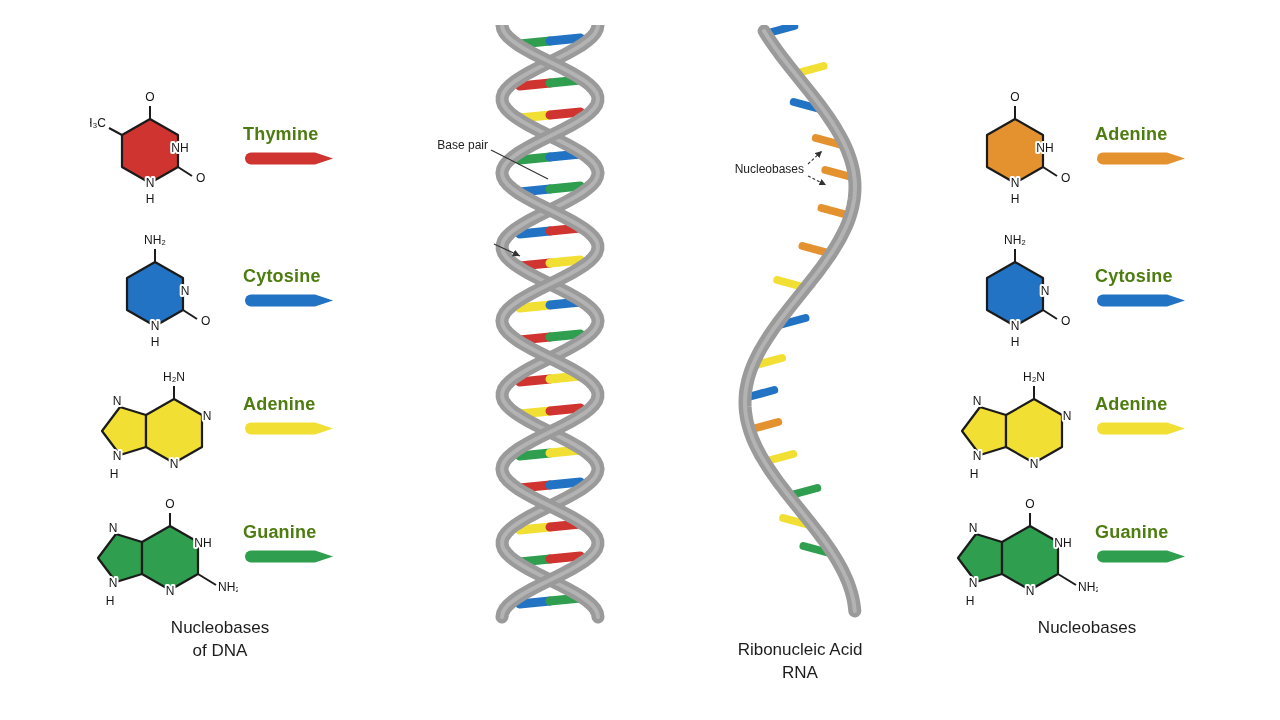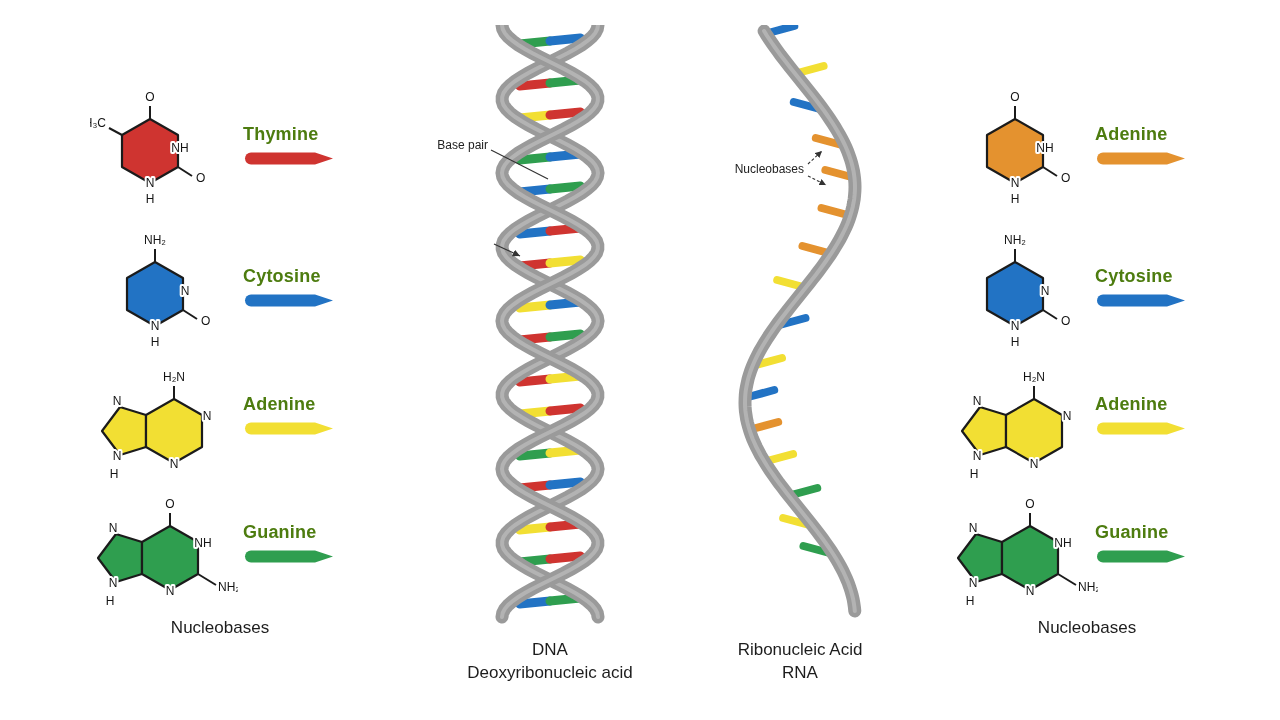--- a/index.html
+++ b/index.html
@@ -88,20 +88,21 @@
   </div>
   <div class="base-label" style="left:243px;top:522px">
     <div class="base-name">Guanine</div>
     <svg class="ribbon" width="92" height="15">
         <path d="M8,1.5 H72 L90,7.5 L72,13.5 H8 A6,6 0 0 1 8,1.5 Z" style="fill: rgb(47, 158, 79);"></path>
       </svg>
   </div>
 
   <div class="caption" style="left:120px;top:616px;width:200px">
     <div>Nucleobases</div>
+    <div>of DNA</div>
   </div>
 
   <div class="helix-host" id="dna-host" style="left:480px;top:25px"><svg width="140" height="600" viewBox="0 0 140 600">
         <line x1="39.65428379271491" y1="19" x2="70" y2="16" stroke="#2f9e4f" stroke-width="9" stroke-linecap="round"></line>
         <line x1="70" y1="16" x2="100.3457162072851" y2="13" stroke="#2273c4" stroke-width="9" stroke-linecap="round"></line>
         <line x1="39.6542837927149" y1="61" x2="70" y2="58" stroke="#cf3430" stroke-width="9" stroke-linecap="round"></line>
         <line x1="70" y1="58" x2="100.34571620728511" y2="55" stroke="#2f9e4f" stroke-width="9" stroke-linecap="round"></line>
         <line x1="39.65428379271491" y1="93" x2="70" y2="90" stroke="#f2df33" stroke-width="9" stroke-linecap="round"></line>
         <line x1="70" y1="90" x2="100.3457162072851" y2="87" stroke="#cf3430" stroke-width="9" stroke-linecap="round"></line>
         <line x1="39.65428379271491" y1="135" x2="70" y2="132" stroke="#2f9e4f" stroke-width="9" stroke-linecap="round"></line>
@@ -128,24 +129,20 @@
         <line x1="70" y1="502" x2="100.34571620728514" y2="499" stroke="#cf3430" stroke-width="9" stroke-linecap="round"></line>
         <line x1="39.65428379271492" y1="537" x2="70" y2="534" stroke="#2f9e4f" stroke-width="9" stroke-linecap="round"></line>
         <line x1="70" y1="534" x2="100.34571620728508" y2="531" stroke="#cf3430" stroke-width="9" stroke-linecap="round"></line>
         <line x1="39.65428379271498" y1="579" x2="70" y2="576" stroke="#2273c4" stroke-width="9" stroke-linecap="round"></line>
         <line x1="70" y1="576" x2="100.34571620728502" y2="573" stroke="#2f9e4f" stroke-width="9" stroke-linecap="round"></line>
         <path d="M118.0,0 L117.3,4 L115.3,8 L111.9,12 L107.3,16 L101.7,20 L95.2,24 L87.9,28 L80.1,32 L72.0,36 L63.9,40 L55.9,44 L48.4,48 L41.5,52 L35.3,56 L30.2,60 L26.3,64 L23.5,68 L22.2,72 L22.2,76 L23.5,80 L26.3,84 L30.2,88 L35.3,92 L41.5,96 L48.4,100 L55.9,104 L63.9,108 L72.0,112 L80.1,116 L87.9,120 L95.2,124 L101.7,128 L107.3,132 L111.9,136 L115.3,140 L117.3,144 L118.0,148 L117.3,152 L115.3,156 L111.9,160 L107.3,164 L101.7,168 L95.2,172 L87.9,176 L80.1,180 L72.0,184 L63.9,188 L55.9,192 L48.4,196 L41.5,200 L35.3,204 L30.2,208 L26.3,212 L23.5,216 L22.2,220 L22.2,224 L23.5,228 L26.3,232 L30.2,236 L35.3,240 L41.5,244 L48.4,248 L55.9,252 L63.9,256 L72.0,260 L80.1,264 L87.9,268 L95.2,272 L101.7,276 L107.3,280 L111.9,284 L115.3,288 L117.3,292 L118.0,296 L117.3,300 L115.3,304 L111.9,308 L107.3,312 L101.7,316 L95.2,320 L87.9,324 L80.1,328 L72.0,332 L63.9,336 L55.9,340 L48.4,344 L41.5,348 L35.3,352 L30.2,356 L26.3,360 L23.5,364 L22.2,368 L22.2,372 L23.5,376 L26.3,380 L30.2,384 L35.3,388 L41.5,392 L48.4,396 L55.9,400 L63.9,404 L72.0,408 L80.1,412 L87.9,416 L95.2,420 L101.7,424 L107.3,428 L111.9,432 L115.3,436 L117.3,440 L118.0,444 L117.3,448 L115.3,452 L111.9,456 L107.3,460 L101.7,464 L95.2,468 L87.9,472 L80.1,476 L72.0,480 L63.9,484 L55.9,488 L48.4,492 L41.5,496 L35.3,500 L30.2,504 L26.3,508 L23.5,512 L22.2,516 L22.2,520 L23.5,524 L26.3,528 L30.2,532 L35.3,536 L41.5,540 L48.4,544 L55.9,548 L63.9,552 L72.0,556 L80.1,560 L87.9,564 L95.2,568 L101.7,572 L107.3,576 L111.9,580 L115.3,584 L117.3,588 L118.0,592 " fill="none" stroke="#9a9a9a" stroke-width="13" stroke-linecap="round"></path>
         <path d="M118.0,0 L117.3,4 L115.3,8 L111.9,12 L107.3,16 L101.7,20 L95.2,24 L87.9,28 L80.1,32 L72.0,36 L63.9,40 L55.9,44 L48.4,48 L41.5,52 L35.3,56 L30.2,60 L26.3,64 L23.5,68 L22.2,72 L22.2,76 L23.5,80 L26.3,84 L30.2,88 L35.3,92 L41.5,96 L48.4,100 L55.9,104 L63.9,108 L72.0,112 L80.1,116 L87.9,120 L95.2,124 L101.7,128 L107.3,132 L111.9,136 L115.3,140 L117.3,144 L118.0,148 L117.3,152 L115.3,156 L111.9,160 L107.3,164 L101.7,168 L95.2,172 L87.9,176 L80.1,180 L72.0,184 L63.9,188 L55.9,192 L48.4,196 L41.5,200 L35.3,204 L30.2,208 L26.3,212 L23.5,216 L22.2,220 L22.2,224 L23.5,228 L26.3,232 L30.2,236 L35.3,240 L41.5,244 L48.4,248 L55.9,252 L63.9,256 L72.0,260 L80.1,264 L87.9,268 L95.2,272 L101.7,276 L107.3,280 L111.9,284 L115.3,288 L117.3,292 L118.0,296 L117.3,300 L115.3,304 L111.9,308 L107.3,312 L101.7,316 L95.2,320 L87.9,324 L80.1,328 L72.0,332 L63.9,336 L55.9,340 L48.4,344 L41.5,348 L35.3,352 L30.2,356 L26.3,360 L23.5,364 L22.2,368 L22.2,372 L23.5,376 L26.3,380 L30.2,384 L35.3,388 L41.5,392 L48.4,396 L55.9,400 L63.9,404 L72.0,408 L80.1,412 L87.9,416 L95.2,420 L101.7,424 L107.3,428 L111.9,432 L115.3,436 L117.3,440 L118.0,444 L117.3,448 L115.3,452 L111.9,456 L107.3,460 L101.7,464 L95.2,468 L87.9,472 L80.1,476 L72.0,480 L63.9,484 L55.9,488 L48.4,492 L41.5,496 L35.3,500 L30.2,504 L26.3,508 L23.5,512 L22.2,516 L22.2,520 L23.5,524 L26.3,528 L30.2,532 L35.3,536 L41.5,540 L48.4,544 L55.9,548 L63.9,552 L72.0,556 L80.1,560 L87.9,564 L95.2,568 L101.7,572 L107.3,576 L111.9,580 L115.3,584 L117.3,588 L118.0,592 " fill="none" stroke="#b3b3b3" stroke-width="4" stroke-linecap="round"></path>
         <path d="M22.0,0 L22.7,4 L24.7,8 L28.1,12 L32.7,16 L38.3,20 L44.8,24 L52.1,28 L59.9,32 L68.0,36 L76.1,40 L84.1,44 L91.6,48 L98.5,52 L104.7,56 L109.8,60 L113.7,64 L116.5,68 L117.8,72 L117.8,76 L116.5,80 L113.7,84 L109.8,88 L104.7,92 L98.5,96 L91.6,100 L84.1,104 L76.1,108 L68.0,112 L59.9,116 L52.1,120 L44.8,124 L38.3,128 L32.7,132 L28.1,136 L24.7,140 L22.7,144 L22.0,148 L22.7,152 L24.7,156 L28.1,160 L32.7,164 L38.3,168 L44.8,172 L52.1,176 L59.9,180 L68.0,184 L76.1,188 L84.1,192 L91.6,196 L98.5,200 L104.7,204 L109.8,208 L113.7,212 L116.5,216 L117.8,220 L117.8,224 L116.5,228 L113.7,232 L109.8,236 L104.7,240 L98.5,244 L91.6,248 L84.1,252 L76.1,256 L68.0,260 L59.9,264 L52.1,268 L44.8,272 L38.3,276 L32.7,280 L28.1,284 L24.7,288 L22.7,292 L22.0,296 L22.7,300 L24.7,304 L28.1,308 L32.7,312 L38.3,316 L44.8,320 L52.1,324 L59.9,328 L68.0,332 L76.1,336 L84.1,340 L91.6,344 L98.5,348 L104.7,352 L109.8,356 L113.7,360 L116.5,364 L117.8,368 L117.8,372 L116.5,376 L113.7,380 L109.8,384 L104.7,388 L98.5,392 L91.6,396 L84.1,400 L76.1,404 L68.0,408 L59.9,412 L52.1,416 L44.8,420 L38.3,424 L32.7,428 L28.1,432 L24.7,436 L22.7,440 L22.0,444 L22.7,448 L24.7,452 L28.1,456 L32.7,460 L38.3,464 L44.8,468 L52.1,472 L59.9,476 L68.0,480 L76.1,484 L84.1,488 L91.6,492 L98.5,496 L104.7,500 L109.8,504 L113.7,508 L116.5,512 L117.8,516 L117.8,520 L116.5,524 L113.7,528 L109.8,532 L104.7,536 L98.5,540 L91.6,544 L84.1,548 L76.1,552 L68.0,556 L59.9,560 L52.1,564 L44.8,568 L38.3,572 L32.7,576 L28.1,580 L24.7,584 L22.7,588 L22.0,592 " fill="none" stroke="#9a9a9a" stroke-width="13" stroke-linecap="round"></path>
         <path d="M22.0,0 L22.7,4 L24.7,8 L28.1,12 L32.7,16 L38.3,20 L44.8,24 L52.1,28 L59.9,32 L68.0,36 L76.1,40 L84.1,44 L91.6,48 L98.5,52 L104.7,56 L109.8,60 L113.7,64 L116.5,68 L117.8,72 L117.8,76 L116.5,80 L113.7,84 L109.8,88 L104.7,92 L98.5,96 L91.6,100 L84.1,104 L76.1,108 L68.0,112 L59.9,116 L52.1,120 L44.8,124 L38.3,128 L32.7,132 L28.1,136 L24.7,140 L22.7,144 L22.0,148 L22.7,152 L24.7,156 L28.1,160 L32.7,164 L38.3,168 L44.8,172 L52.1,176 L59.9,180 L68.0,184 L76.1,188 L84.1,192 L91.6,196 L98.5,200 L104.7,204 L109.8,208 L113.7,212 L116.5,216 L117.8,220 L117.8,224 L116.5,228 L113.7,232 L109.8,236 L104.7,240 L98.5,244 L91.6,248 L84.1,252 L76.1,256 L68.0,260 L59.9,264 L52.1,268 L44.8,272 L38.3,276 L32.7,280 L28.1,284 L24.7,288 L22.7,292 L22.0,296 L22.7,300 L24.7,304 L28.1,308 L32.7,312 L38.3,316 L44.8,320 L52.1,324 L59.9,328 L68.0,332 L76.1,336 L84.1,340 L91.6,344 L98.5,348 L104.7,352 L109.8,356 L113.7,360 L116.5,364 L117.8,368 L117.8,372 L116.5,376 L113.7,380 L109.8,384 L104.7,388 L98.5,392 L91.6,396 L84.1,400 L76.1,404 L68.0,408 L59.9,412 L52.1,416 L44.8,420 L38.3,424 L32.7,428 L28.1,432 L24.7,436 L22.7,440 L22.0,444 L22.7,448 L24.7,452 L28.1,456 L32.7,460 L38.3,464 L44.8,468 L52.1,472 L59.9,476 L68.0,480 L76.1,484 L84.1,488 L91.6,492 L98.5,496 L104.7,500 L109.8,504 L113.7,508 L116.5,512 L117.8,516 L117.8,520 L116.5,524 L113.7,528 L109.8,532 L104.7,536 L98.5,540 L91.6,544 L84.1,548 L76.1,552 L68.0,556 L59.9,560 L52.1,564 L44.8,568 L38.3,572 L32.7,576 L28.1,580 L24.7,584 L22.7,588 L22.0,592 " fill="none" stroke="#b3b3b3" stroke-width="4" stroke-linecap="round"></path>
       </svg></div>
-  <div class="caption" style="left:430px;top:638px;width:240px">
-    <div>DNA</div>
-    <div>Deoxyribonucleic acid</div>
-  </div>
   <div class="annot right" style="left:368px;top:138px;width:120px">Base pair</div>
 
   <div class="helix-host" id="rna-host" style="left:725px;top:25px"><svg width="150" height="600" viewBox="0 0 150 600">
         <line x1="43.283823366029665" y1="8" x2="69.28382336602967" y2="1" stroke="#2273c4" stroke-width="8" stroke-linecap="round"></line>
         <line x1="72.58462379330639" y1="48" x2="98.58462379330639" y2="41" stroke="#f2df33" stroke-width="8" stroke-linecap="round"></line>
         <line x1="94.79848254642513" y1="84" x2="68.79848254642513" y2="77" stroke="#2273c4" stroke-width="8" stroke-linecap="round"></line>
         <line x1="116.84786713938922" y1="120" x2="90.84786713938922" y2="113" stroke="#e4922f" stroke-width="8" stroke-linecap="round"></line>
         <line x1="126.38435255863905" y1="152" x2="100.38435255863905" y2="145" stroke="#e4922f" stroke-width="8" stroke-linecap="round"></line>
         <line x1="122.53990162694393" y1="190" x2="96.53990162694393" y2="183" stroke="#e4922f" stroke-width="8" stroke-linecap="round"></line>
         <line x1="103.50965933304757" y1="228" x2="77.50965933304757" y2="221" stroke="#e4922f" stroke-width="8" stroke-linecap="round"></line>

